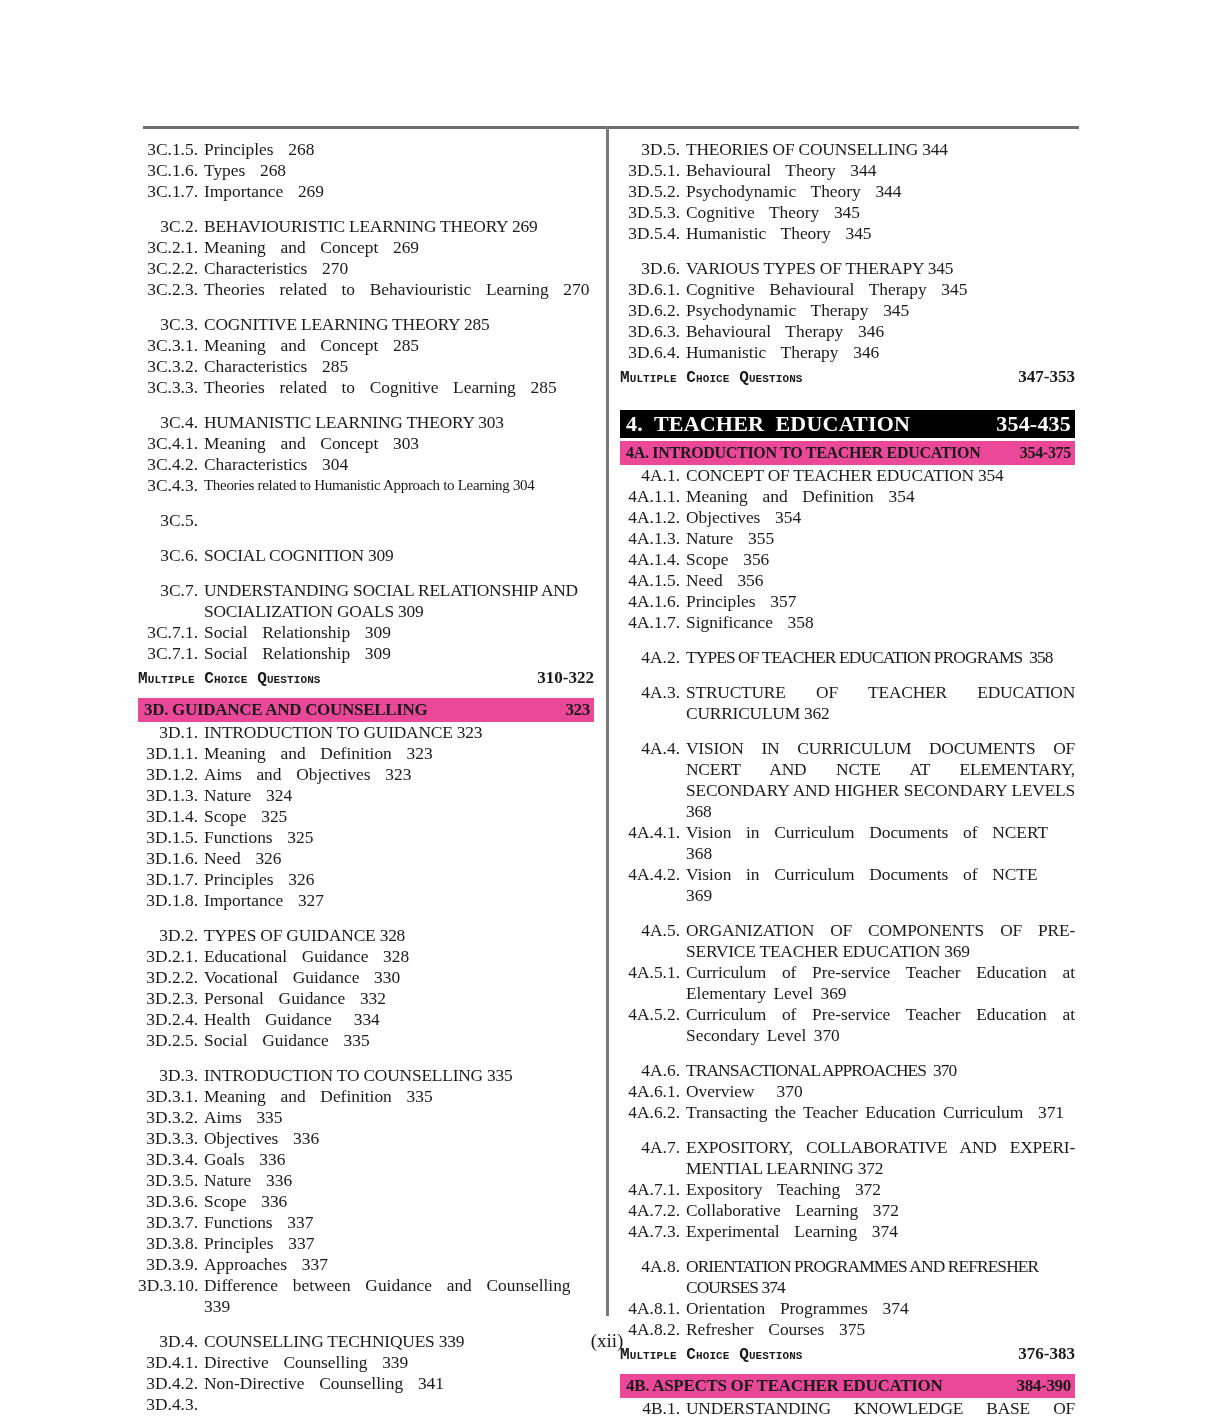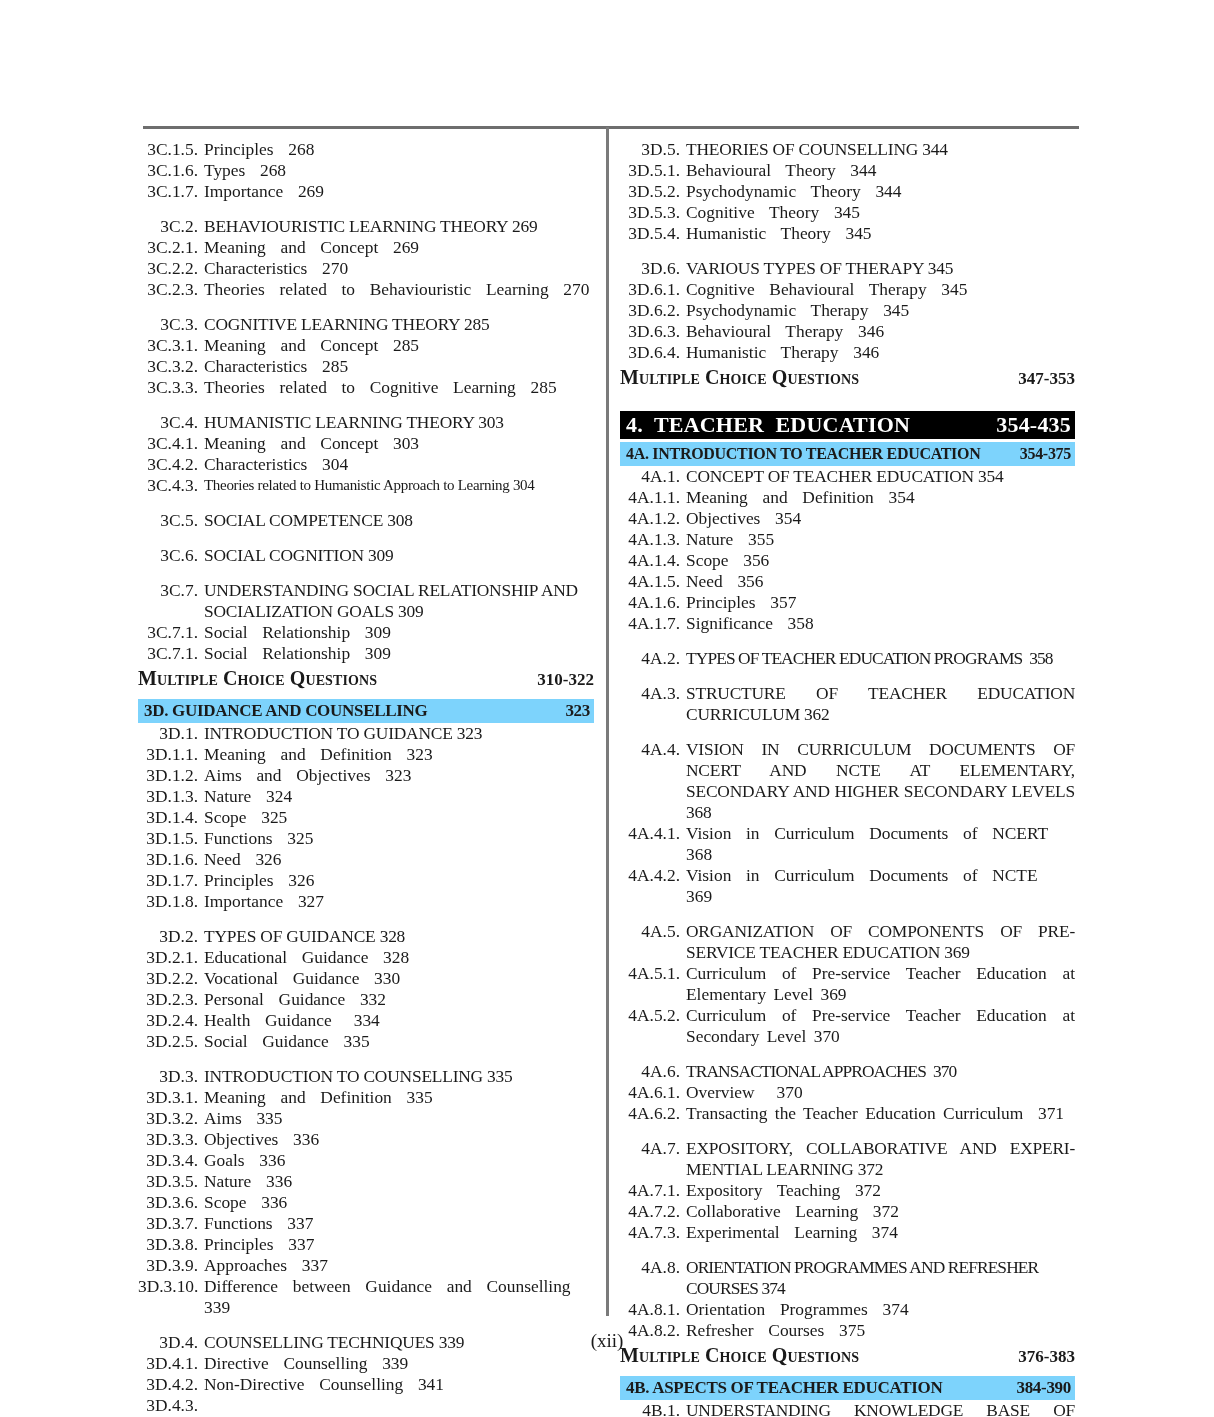--- a/index.html
+++ b/index.html
@@ -25,25 +25,25 @@
   .row.head .txt { letter-spacing: -0.2px; }
   .row.head.cond .txt { letter-spacing: -0.9px; }
   .row.head.justify .txt { text-align: justify; text-align-last: left; }
   .row.small .txt { font-size: 15px; letter-spacing: -0.3px; }
   .row.sub .txt { word-spacing: 3px; }
 
   .mcq {
     display: flex; justify-content: space-between; align-items: baseline;
     font-weight: bold; font-size: 17px; line-height: 22px; margin-top: 3px;
   }
-  .mcq .label { font-variant: small-caps; font-size: 20px; letter-spacing: 0.1px; }
+  .mcq .label { font-variant: small-caps; font-size: 16px; letter-spacing: 0.1px; font-family: Liberation Mono, monospace; }
   .mcq .pages { font-size: 17px; }
 
   .band-gray {
-    background: #7dd3fc; display: flex; justify-content: space-between; align-items: center;
+    background: #ec4899; display: flex; justify-content: space-between; align-items: center;
     font-weight: bold; font-size: 17px; height: 24px; padding: 0 4px 0 6px; margin-top: 8px; letter-spacing: -0.3px;
   }
   .band-black {
     background: #000000; color: #ffffff; display: flex; justify-content: space-between; align-items: center;
     font-weight: bold; font-size: 22px; height: 28px; padding: 0 4px 0 6px; margin-top: 21px; letter-spacing: 0.2px;
   }
   .band-black + .band-gray { margin-top: 3px; }
   .band-gray.sub { font-size: 16px; }
 
   .page-num {
@@ -113,21 +113,20 @@
       <div class="row sub">
         <span class="num">3C.4.2.</span>
         <span class="txt" style="white-space: pre-wrap;">Characteristics  304</span>
       </div>
       <div class="row small">
         <span class="num">3C.4.3.</span>
         <span class="txt" style="white-space: pre-wrap;">Theories related to Humanistic Approach to Learning 304</span>
       </div>
       <div class="row head">
         <span class="num" style="padding-right: 6px;">3C.5.</span>
-        <span class="txt" style="white-space: pre-wrap;">SOCIAL COMPETENCE 308</span>
       </div>
       <div class="row head">
         <span class="num" style="padding-right: 6px;">3C.6.</span>
         <span class="txt" style="white-space: pre-wrap;">SOCIAL COGNITION 309</span>
       </div>
       <div class="row head">
         <span class="num" style="padding-right: 6px;">3C.7.</span>
         <span class="txt" style="white-space: pre-wrap;">UNDERSTANDING SOCIAL RELATIONSHIP AND SOCIALIZATION GOALS 309</span>
       </div>
       <div class="row sub">

